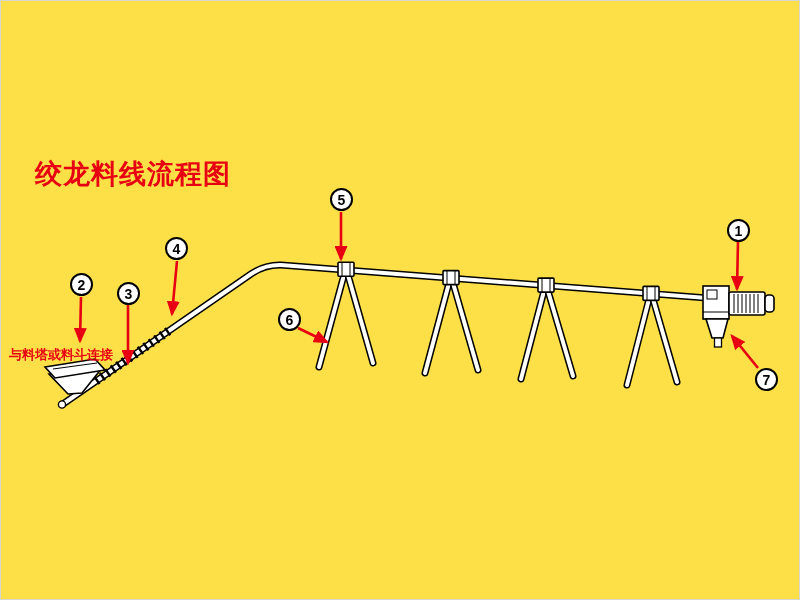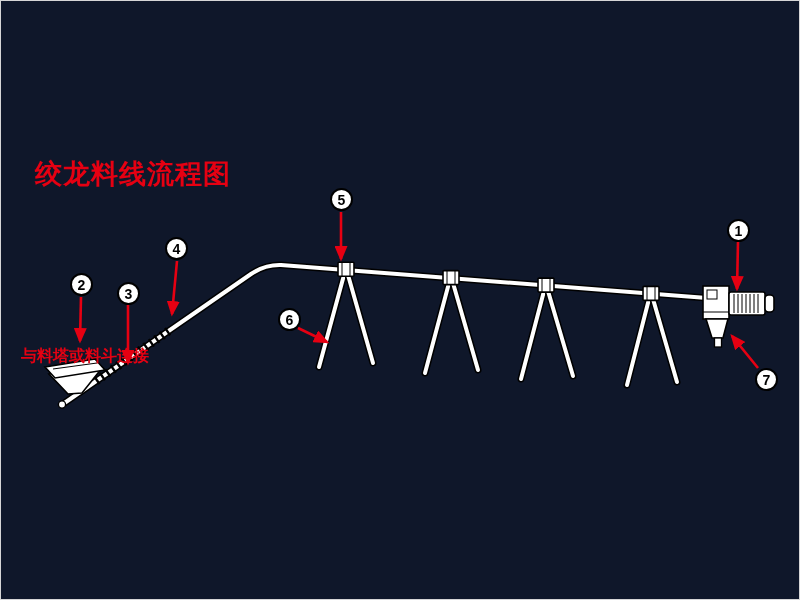--- a/index.html
+++ b/index.html
@@ -1,39 +1,39 @@
 <!DOCTYPE html>
 <html><head>
 <meta charset="utf-8">
 <style>
   * { margin: 0; padding: 0; box-sizing: border-box; }
   html, body { background: #ffffff; font-family: "Liberation Sans", sans-serif; }
   .stage {
     position: relative;
     width: 800px;
     height: 600px;
-    background: #0f172a;
+    background: #fde047;
     border: 1px solid #d6d6d6;
     overflow: hidden;
   }
   .title {
     position: absolute;
     left: 34px;
     top: 155px;
     font-size: 27px;
     font-weight: bold;
     color: #e60012;
     letter-spacing: 1px;
     white-space: nowrap;
   }
   .note {
     position: absolute;
-    left: 20px;
+    left: 8px;
     top: 345px;
-    font-size: 16px;
+    font-size: 13px;
     font-weight: bold;
     color: #e60012;
     white-space: nowrap;
   }
   .callout {
     position: absolute;
     width: 23px;
     height: 23px;
     border: 2px solid #000;
     border-radius: 50%;

